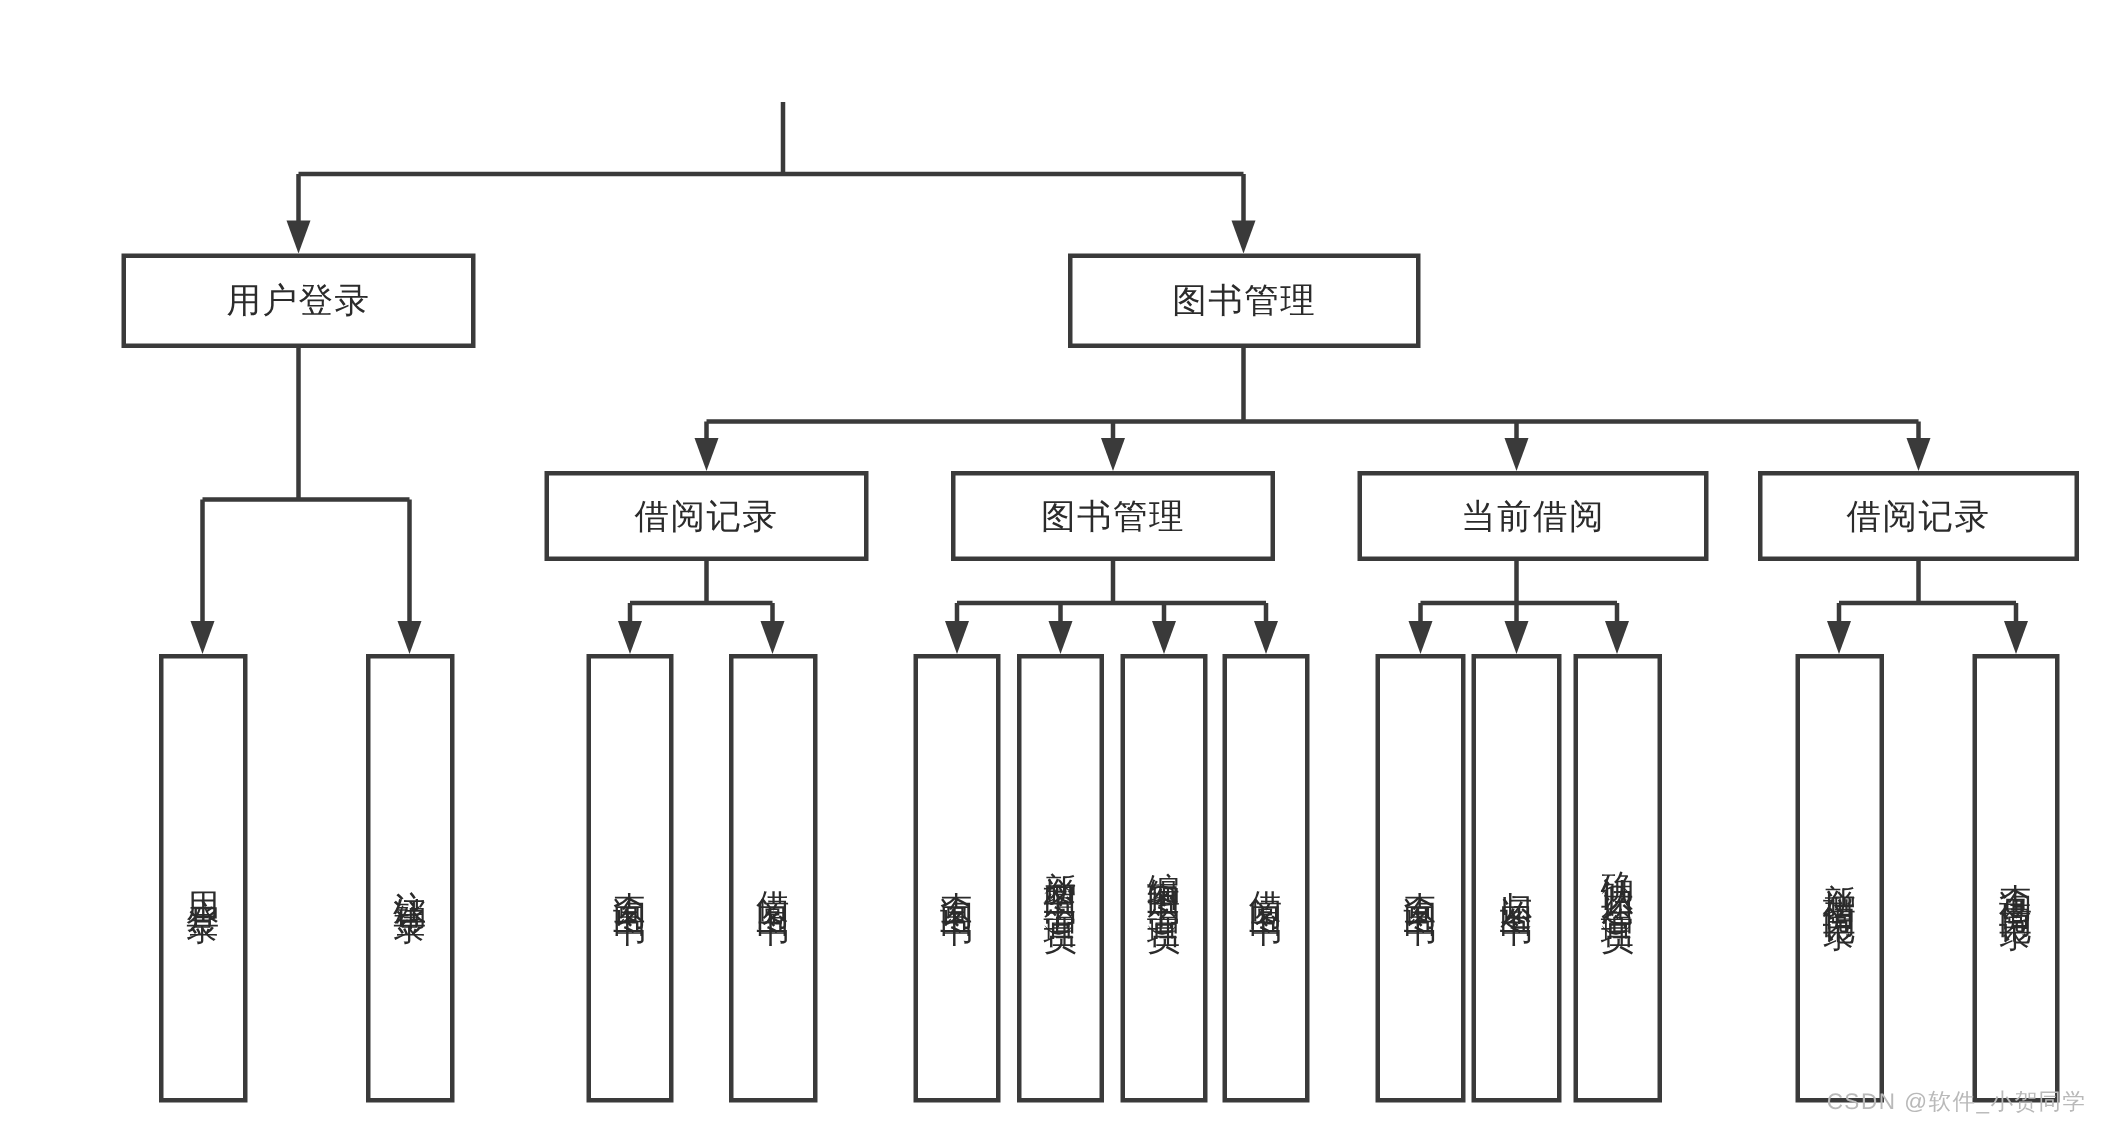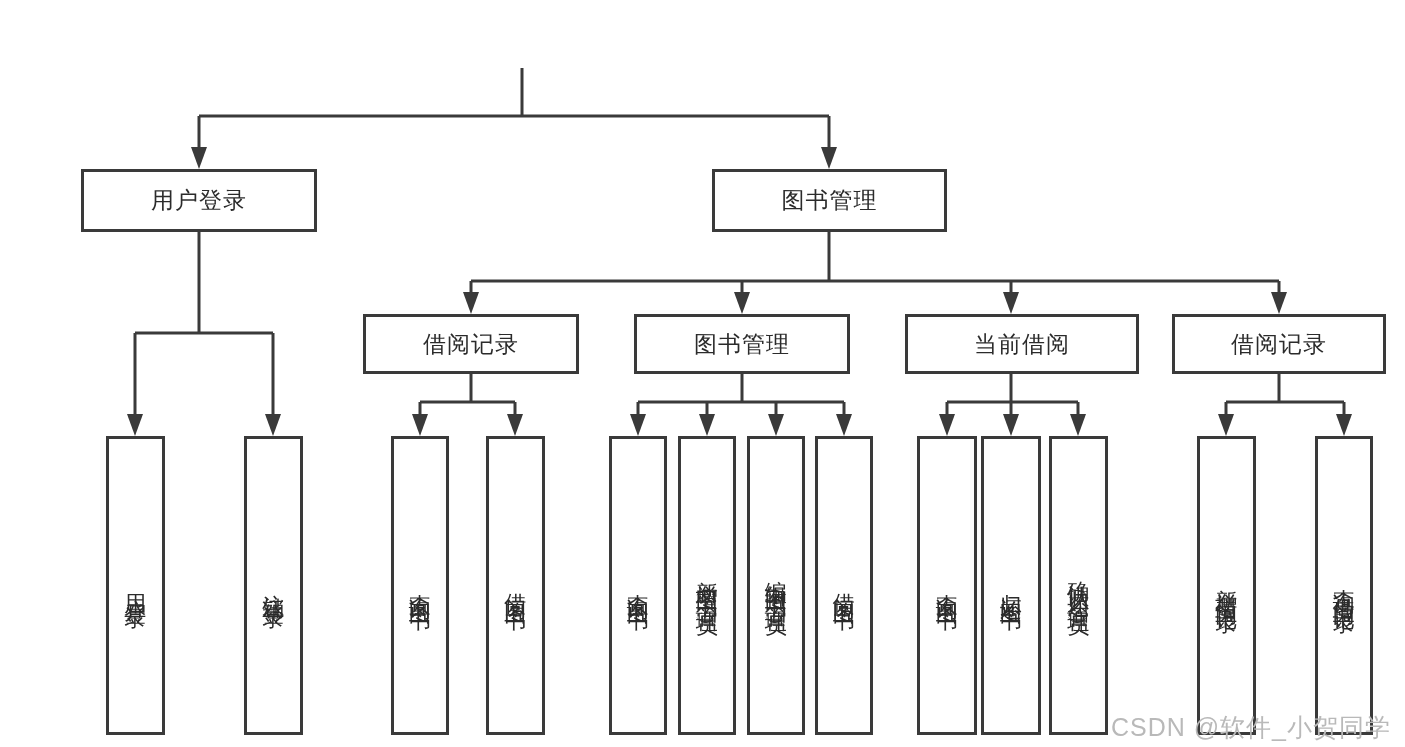--- a/index.html
+++ b/index.html
@@ -36,21 +36,21 @@
     text-orientation:mixed;
     letter-spacing:5px;
     line-height:1.15;
     white-space:normal;
     font-size:22px;
   }
   .watermark{
     position:absolute;
     right:14px;bottom:3px;
     color:var(--watermark);
-    font-size:25px;
+    font-size:15px;
     letter-spacing:1px;
     pointer-events:none;
     margin-top:12px;
   }
 </style>
 </head>
 <body>
 
 <div id="canvas">
 

